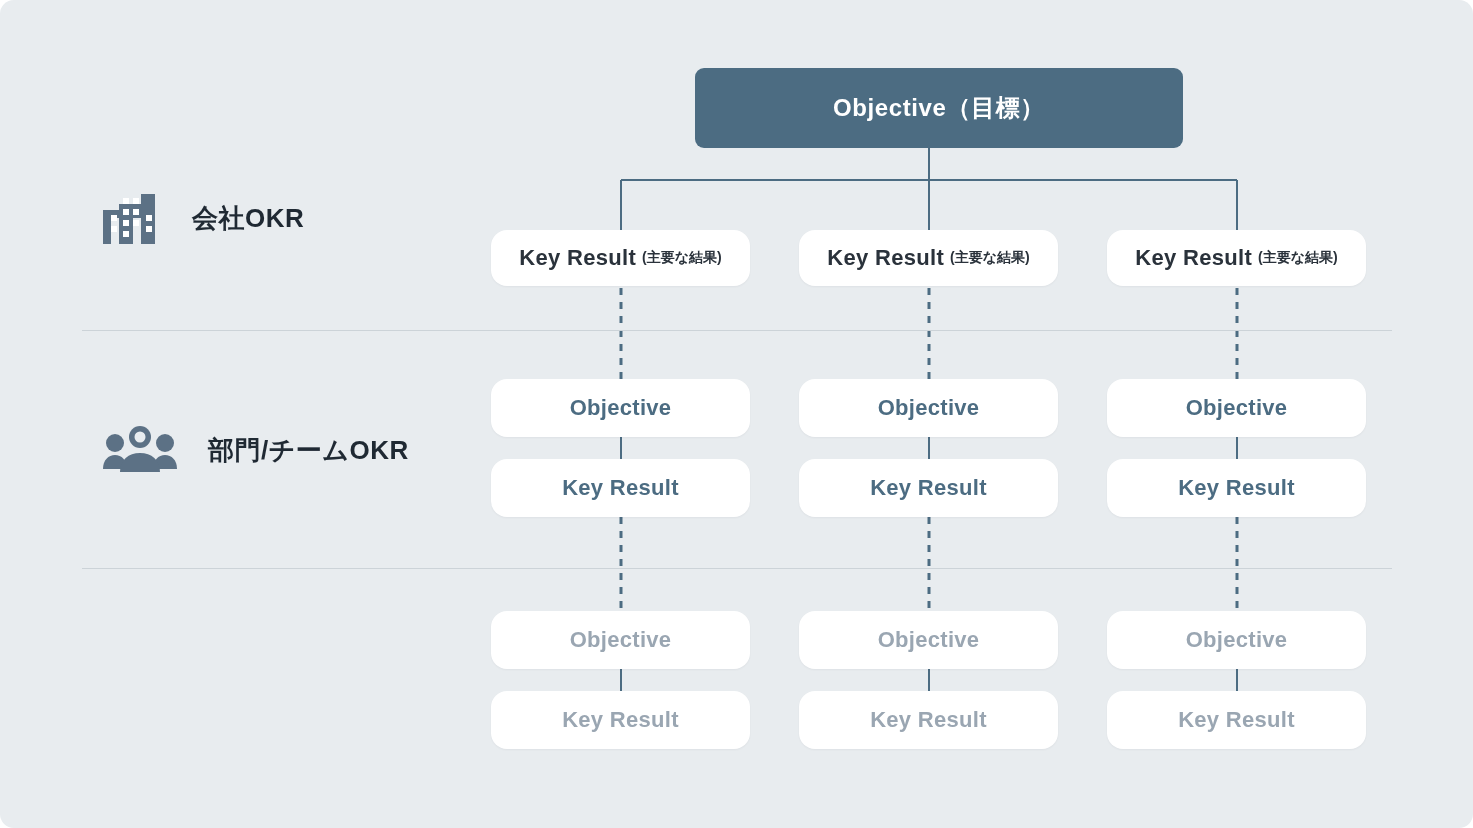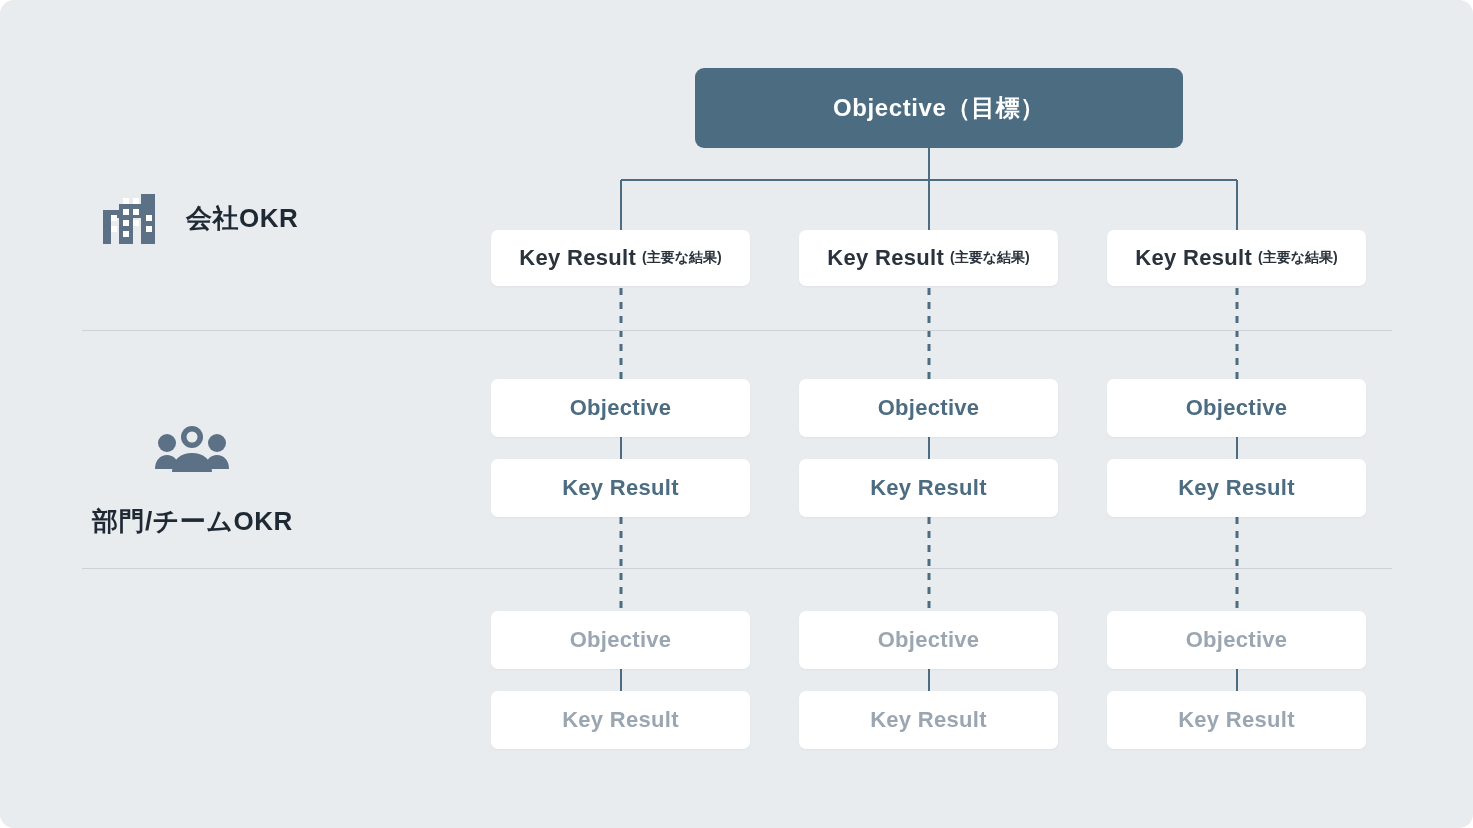--- a/index.html
+++ b/index.html
@@ -37,24 +37,24 @@
     background: #ccd3d8;
   }
   .divider.d1 { top: 330px; }
   .divider.d2 { top: 568px; }
 
   
   .tier-label {
     position: absolute;
     display: flex;
     align-items: center;
-    gap: 22px;
+    gap: 28px;
   }
   .tier-label.t1 { left: 100px; top: 186px; }
-  .tier-label.t2 { left: 92px;  top: 418px; flex-direction: column; }
+  .tier-label.t2 { left: 100px;  top: 418px; }
   .tier-label.t3 { left: 102px; top: 650px; }
 
   .tier-icon {
     width: 64px;
     height: 64px;
     display: flex;
     align-items: center;
     justify-content: center;
     flex: 0 0 auto;
   }
@@ -68,21 +68,21 @@
     white-space: nowrap;
   }
 
   
   .node {
     position: absolute;
     display: flex;
     align-items: center;
     justify-content: center;
     background: #ffffff;
-    border-radius: 7px;
+    border-radius: 16px;
     box-shadow: 0 1px 2px rgba(31,41,51,0.05);
   }
 
   
   .node.objective-top {
     left: 687px;
     top: 68px;
     width: 488px;
     height: 80px;
     background: #4c6c82;

